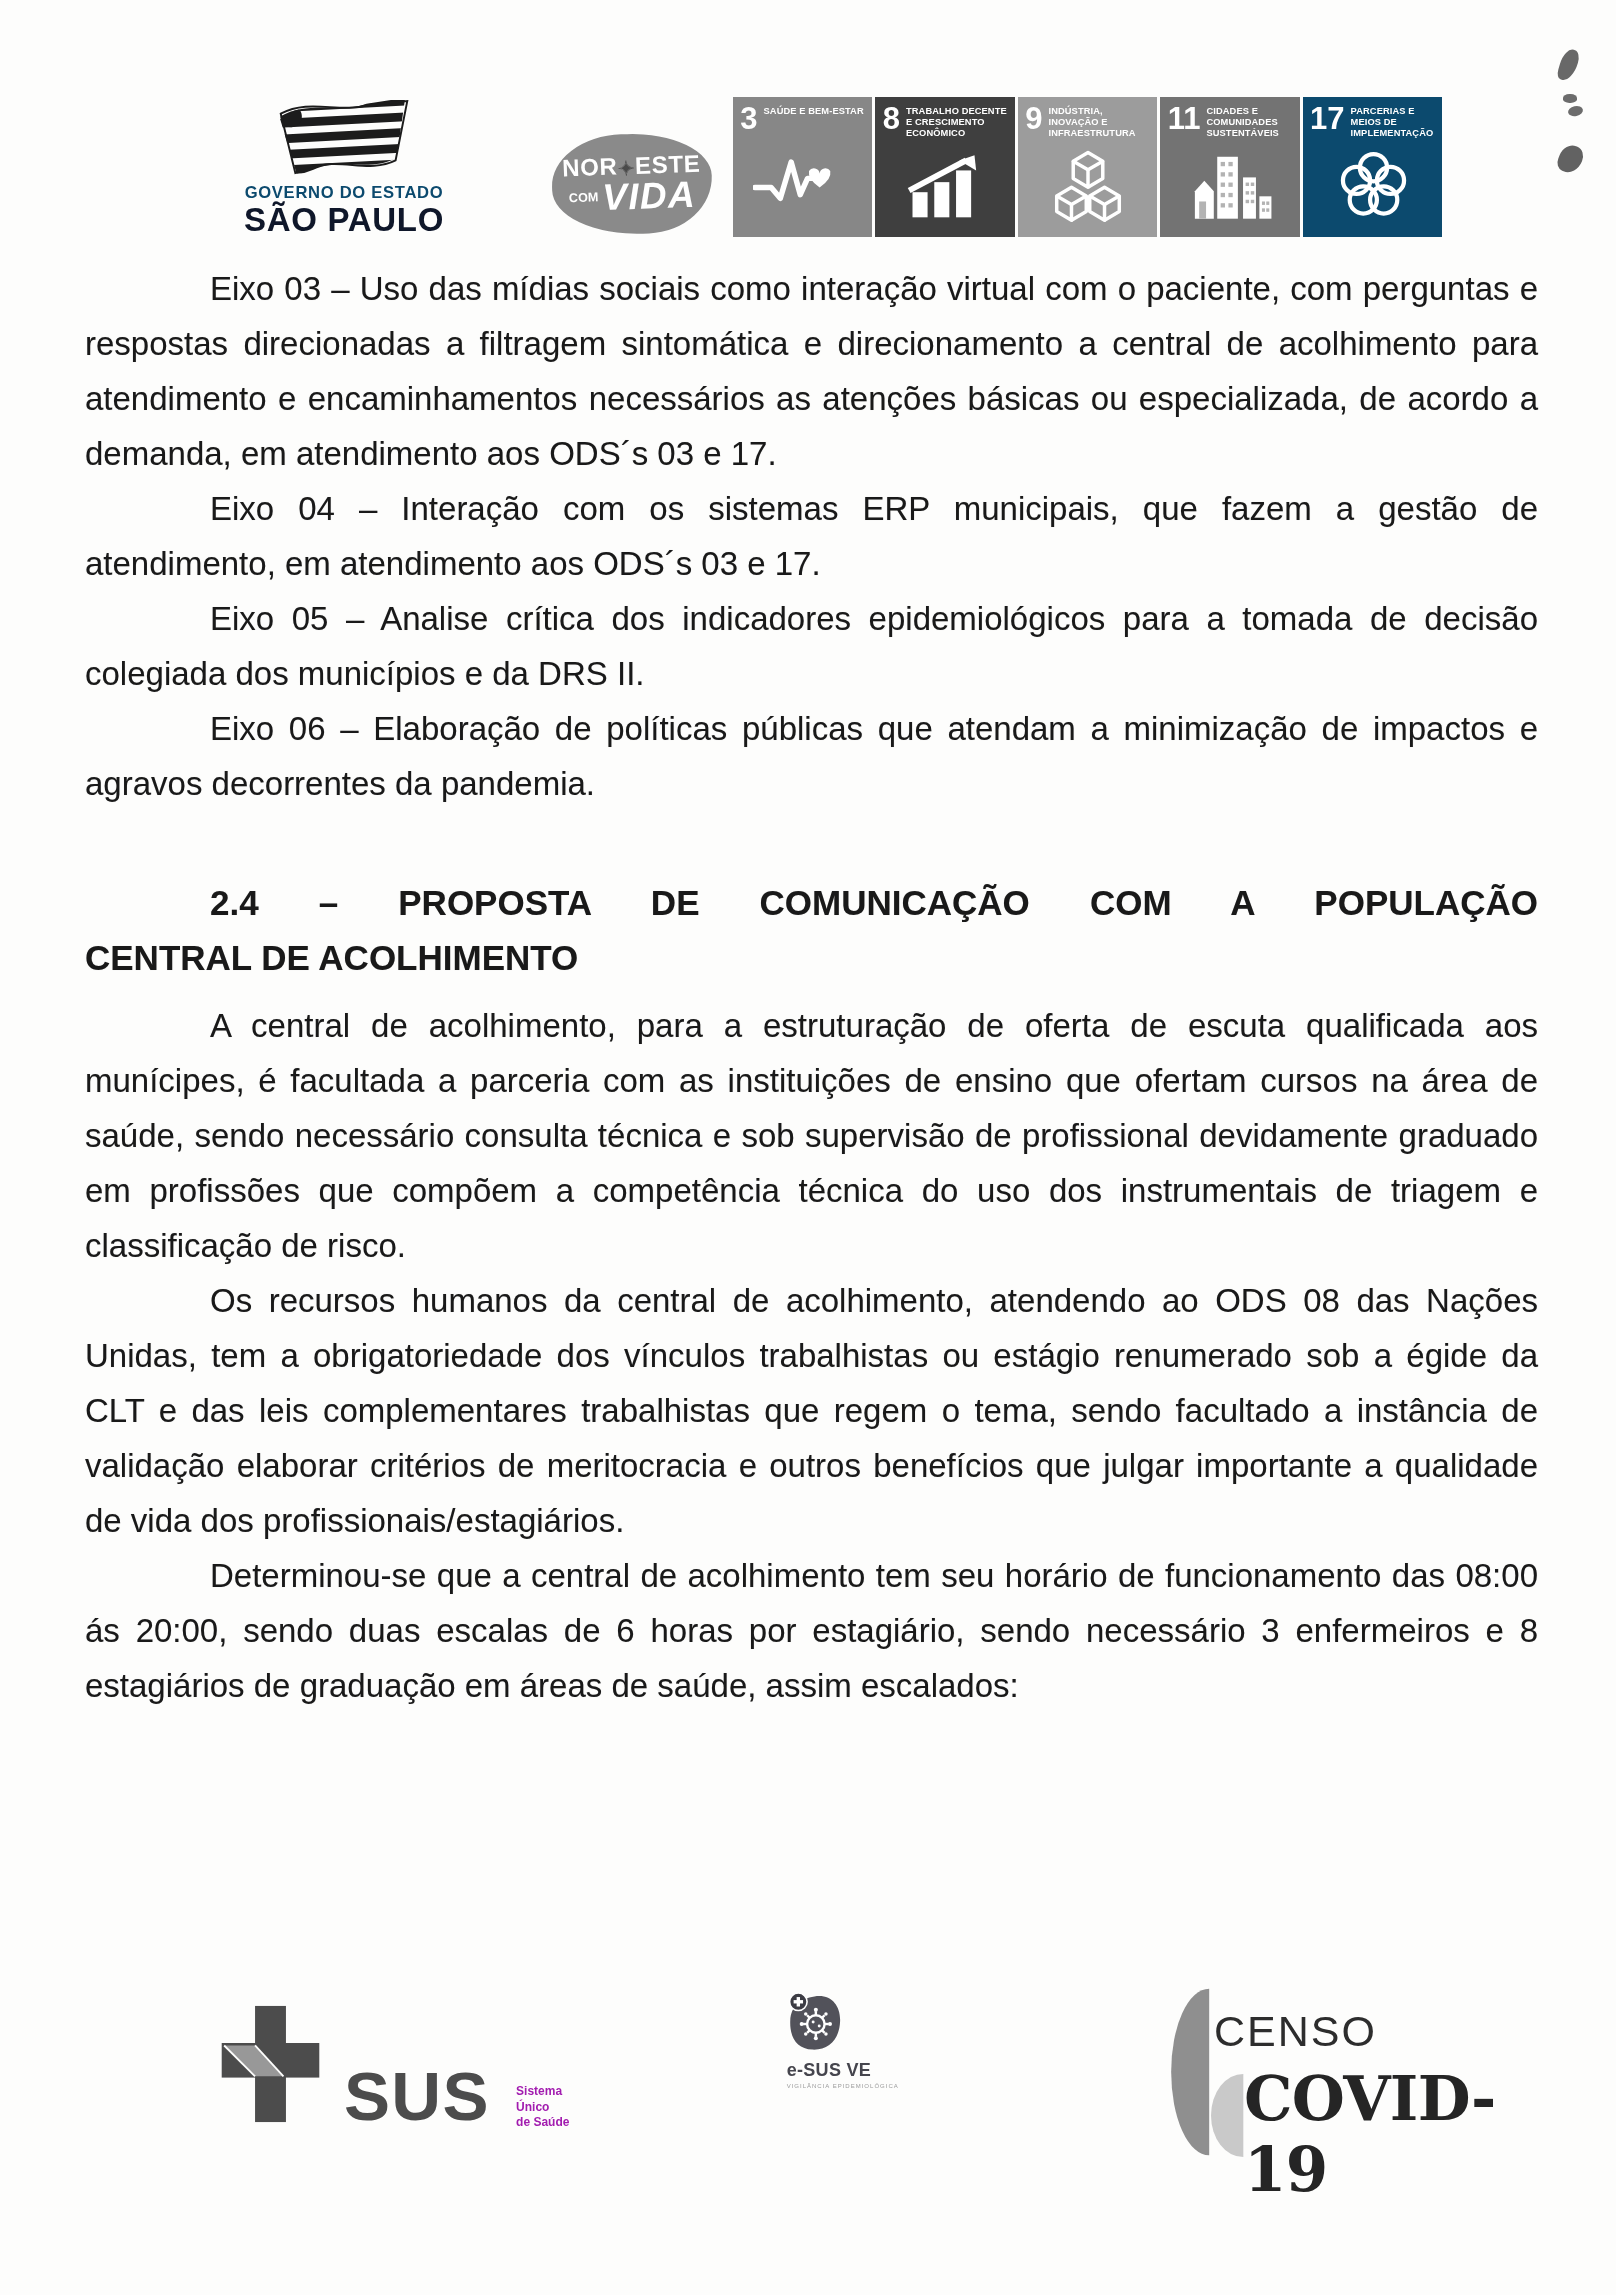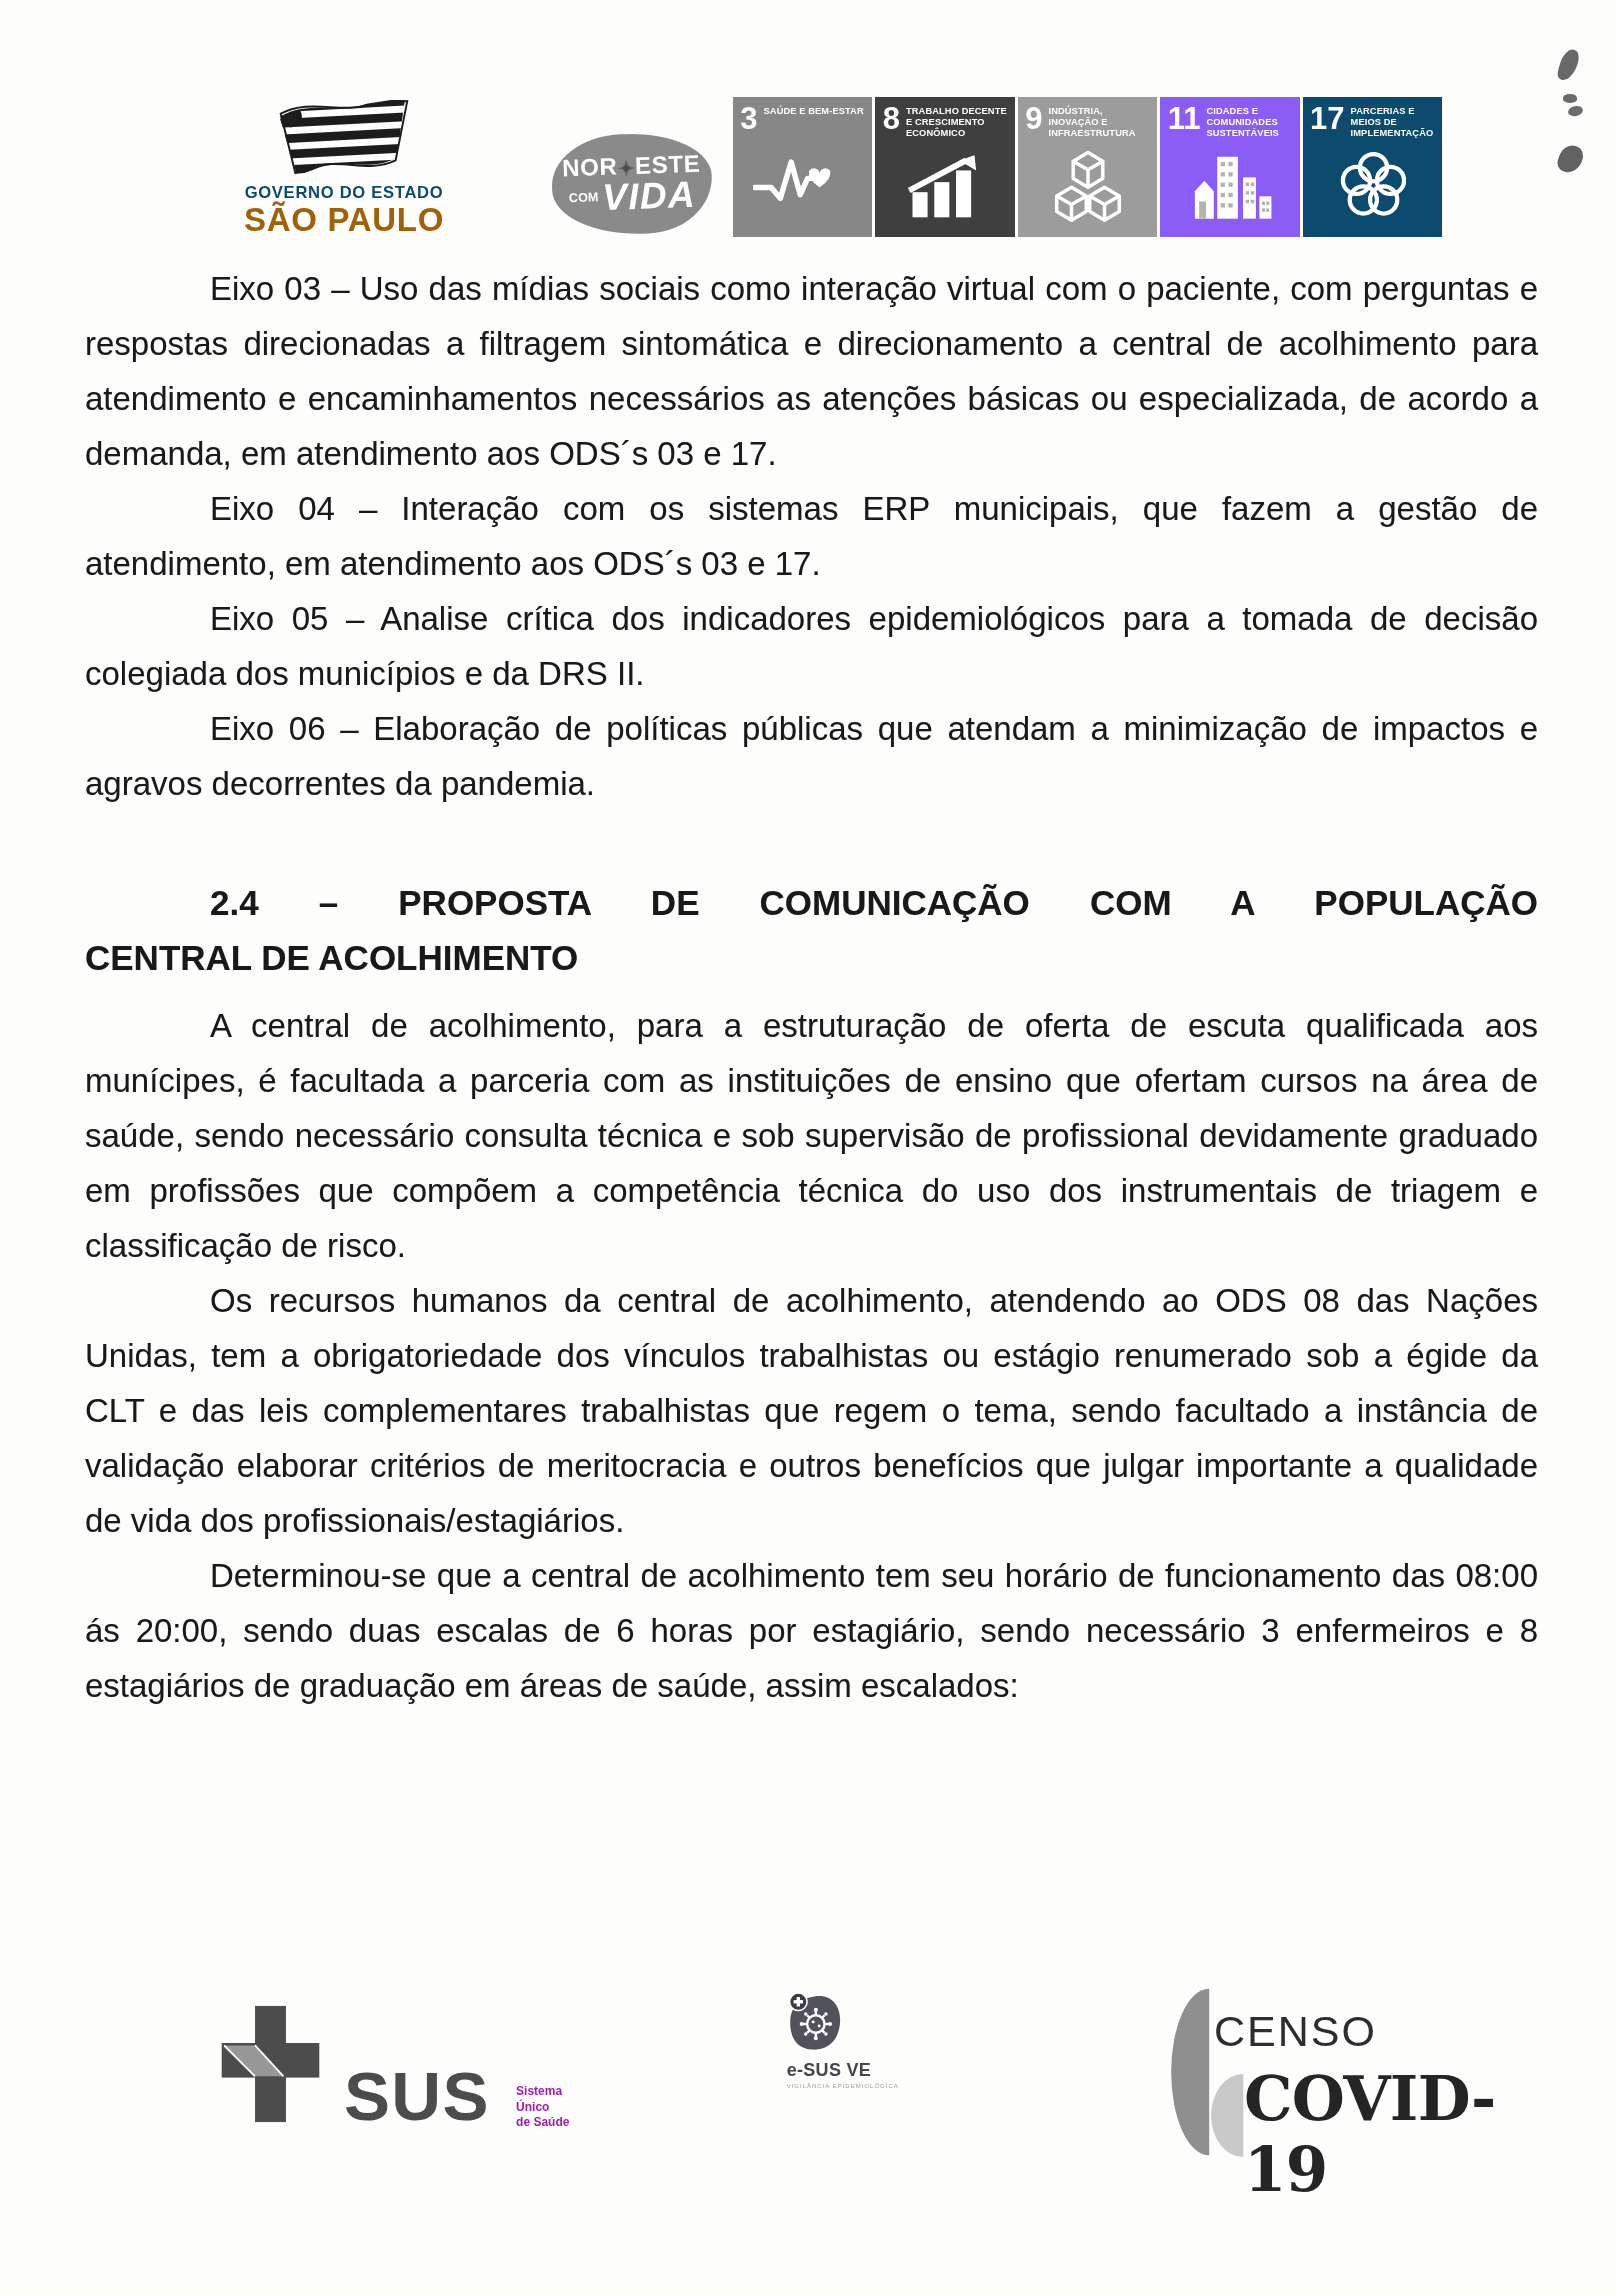--- a/index.html
+++ b/index.html
@@ -6,21 +6,21 @@
   .page {
     position:relative; width:1617px; height:2295px; margin:0 auto;
     background:#fdfdfc; overflow:hidden;
     font-family:"Liberation Sans", sans-serif; color:#1a1a1a;
   }
 
   
   .logo-sp { position:absolute; left:241px; top:100px; width:206px; text-align:center; }
   .logo-sp svg { display:block; margin:0 auto; }
   .sp-line1 { font-size:16.6px; font-weight:700; letter-spacing:0.7px; color:#0c4a6e; margin-top:2.7px; }
-  .sp-line2 { font-size:33px; font-weight:800; letter-spacing:0.7px; color:#a16207; line-height:1.0; }
+  .sp-line2 { font-size:33px; font-weight:800; letter-spacing:0.7px; color:#0f172a; line-height:1.0; }
 
   .logo-birigui { position:absolute; left:423px; top:106px; width:120px; text-align:center; }
   .logo-birigui svg { display:block; margin:0 auto; }
   .bg-line { font-size:12.6px; font-weight:700; color:#2a2a2a; line-height:1.25; }
 
   .logo-noroeste {
     position:absolute; left:552px; top:134px; width:160px; height:100px;
     background:#8a8a8a; border-radius:46% 54% 42% 58% / 52% 46% 58% 48%;
     transform:rotate(-2deg);
     display:flex; flex-direction:column; align-items:center; justify-content:center;
@@ -159,21 +159,21 @@
             <path d="M9,54 L9,72 L26,82 L26,64"></path>
             <path d="M43,54 L43,72 L26,82"></path>
             <path d="M64,44 L81,54 L64,64 L47,54 Z"></path>
             <path d="M47,54 L47,72 L64,82 L64,64"></path>
             <path d="M81,54 L81,72 L64,82"></path>
           </g>
         </svg>
       </div>
     </div>
 
-    <div class="sdg-tile" style="background: #8b5cf6;">
+    <div class="sdg-tile" style="background: #737373;">
       <div class="sdg-top">
         <div class="sdg-num">11</div>
         <div class="sdg-label">CIDADES E COMUNIDADES SUSTENTÁVEIS</div>
       </div>
       <div class="sdg-icon">
         <svg width="86" height="70" viewBox="0 0 100 80">
           <g fill="#fff">
             <rect x="34" y="6" width="24" height="72"></rect>
             <polygon points="8,46 19,34 30,46 30,78 8,78"></polygon>
             <rect x="64" y="30" width="15" height="48"></rect>

